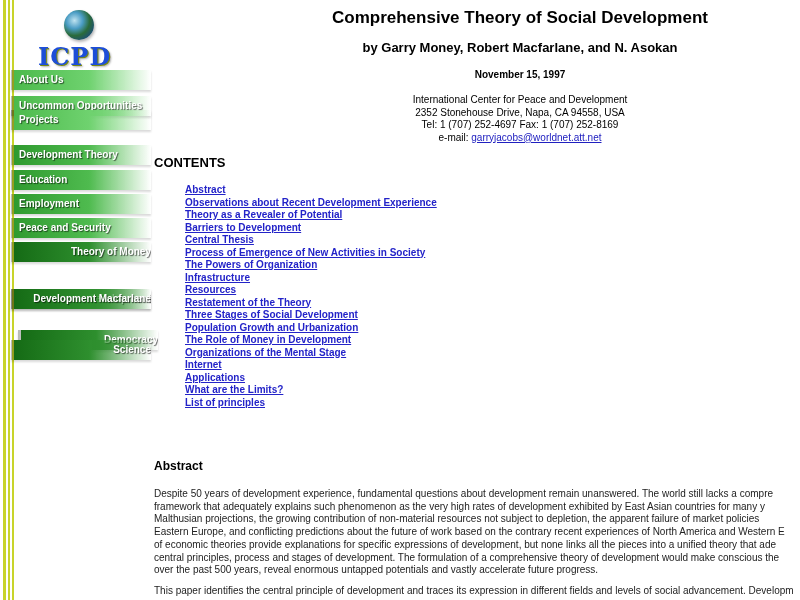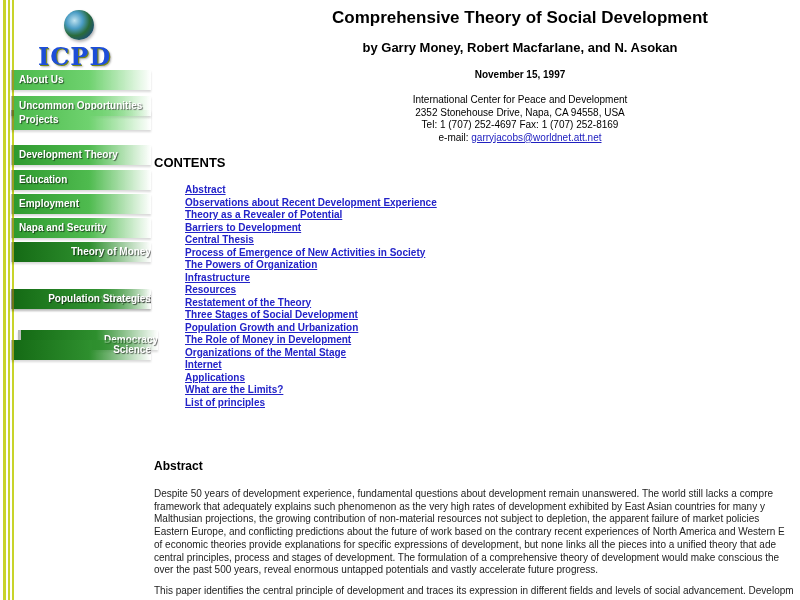--- a/index.html
+++ b/index.html
@@ -48,24 +48,24 @@
   <div class="logo-text">ICPD</div>
 </div>
 
 <nav class="nav">
   <div class="nav-item light" style="top:0px;">About Us</div>
   <div class="nav-item light" style="top:26px;">Uncommon Opportunities</div>
   <div class="nav-item light" style="top:40px;">Projects</div>
   <div class="nav-item mid" style="top:75px;">Development Theory</div>
   <div class="nav-item mid" style="top:100px;">Education</div>
   <div class="nav-item mid" style="top:124px;">Employment</div>
-  <div class="nav-item mid" style="top:148px;">Napa and Security</div>
+  <div class="nav-item mid" style="top:148px;">Peace and Security</div>
   <div class="nav-item dark" style="top:172px;">Theory of Money</div>
   <div class="nav-item dark" style="top:195px;margin-top:24px;">Indian Development</div>
-  <div class="nav-item dark" style="top:219px;">Population Strategies</div>
+  <div class="nav-item dark" style="top:219px;">Development Macfarlane</div>
   <div class="nav-item dark" style="top:260px;margin-left:7px;">Democracy</div>
   <div class="nav-item dark" style="top:270px;">Science</div>
 </nav>
 
 <header class="header">
   <div class="title">Comprehensive Theory of Social Development</div>
   <div class="authors">by Garry Money, Robert Macfarlane, and N. Asokan</div>
   <div class="date">November 15, 1997</div>
   <div class="org">
     <div>International Center for Peace and Development</div>

